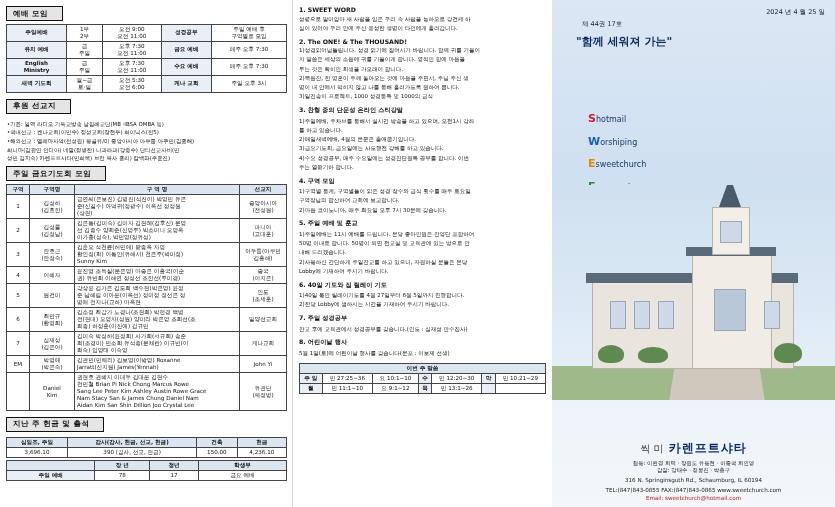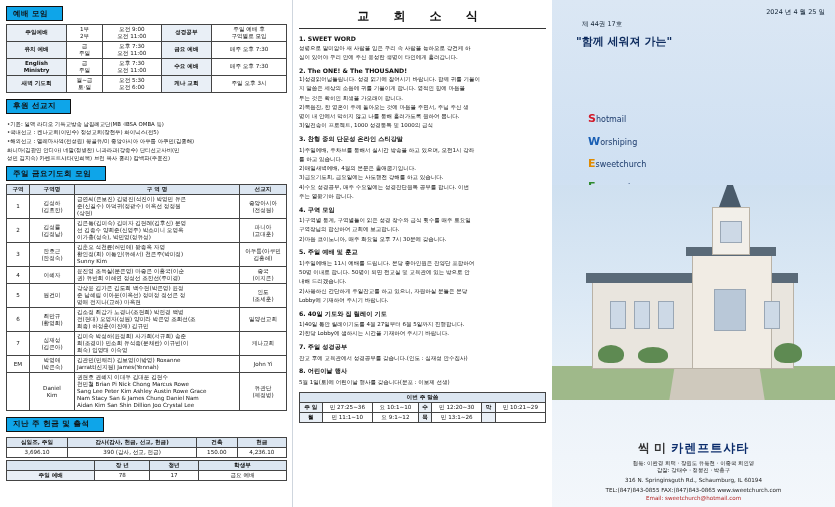--- a/index.html
+++ b/index.html
@@ -10,21 +10,21 @@
     font-size:6px;color:#111;
     overflow:hidden;
     position:relative;
   }
   .page{position:absolute;inset:0;display:flex;}
   
   .col-left{width:292px;padding:6px 5px 4px 6px;box-sizing:border-box;background:#fff;}
   .col-mid{width:260px;padding:6px 6px 4px 6px;box-sizing:border-box;background:#fff;border-left:1px solid #cfd6de;}
   .col-right{flex:1;position:relative;background:linear-gradient(180deg,#dbe7f4 0%,#cfe0f2 35%,#eaf1f8 70%,#f3f7fb 100%);}
   .sec-title{
-    display:inline-block;border:1px solid #111;background:#0ea5e9;
+    display:inline-block;border:1px solid #111;background:#e5e5e5;
     font-weight:bold;font-size:7.5px;padding:1.5px 14px 1.5px 6px;margin-bottom:3px;
     letter-spacing:.5px;
   }
   table.grid{border-collapse:collapse;width:100%;font-size:5.6px;}
   table.grid td,table.grid th{border:1px solid #444;padding:1px 2px;text-align:center;vertical-align:middle;line-height:1.25;}
   .shade{background:#dce6f1;}
   .lbl{background:#e9eff6;font-weight:bold;}
   .note{font-size:5.4px;line-height:1.5;margin:3px 0 4px 1px;}
   .note div{margin-bottom:0.5px;}
   .blk{height:6px;}
@@ -63,21 +63,21 @@
   .bld{position:absolute;background:#e9e5de;border:1px solid #b9b2a6;}
   .roof{position:absolute;background:#5a6a78;}
   .steeple{position:absolute;background:#f2efe9;border:1px solid #b9b2a6;}
   .spire{position:absolute;width:0;height:0;border-left:11px solid transparent;border-right:11px solid transparent;border-bottom:30px solid #4a5b6b;}
   .grass{position:absolute;left:0;right:0;bottom:0;height:34px;background:#9fb98a;}
   .walk{position:absolute;bottom:0;left:120px;width:90px;height:34px;background:#cfc9bd;transform:perspective(60px) rotateX(12deg);}
   .shrub{position:absolute;background:#5e8a52;border-radius:50% 50% 40% 40%;}
   .win{position:absolute;background:#cdd9e6;border:1px solid #9aa7b5;}
   .r-bottom{position:absolute;left:0;right:0;bottom:0;padding:4px 8px 6px 8px;box-sizing:border-box;text-align:center;}
   .r-name{font-size:12px;font-weight:bold;color:#0b2c6b;letter-spacing:1px;}
-  .r-name .pre{font-size:12px;color:#333;font-weight:bold;letter-spacing:0;text-align:right;}
+  .r-name .pre{font-size:10px;color:#333;font-weight:normal;letter-spacing:0;text-align:right;}
   .r-pastor{font-size:8px;font-weight:bold;color:#0b2c6b;margin-top:1px;}
   .r-addr{font-size:5.6px;color:#222;line-height:1.55;margin-top:2px;}
   .r-email{font-size:5.6px;color:#b32020;}
   .r-elders{font-size:5.4px;color:#222;margin-top:3px;}
   .btm-tbl{margin-top:2px;}
 </style>
 </head>
 <body>
 
 <div class="page">
@@ -275,21 +275,20 @@
           <td class="lbl">주일 예배</td>
           <td>78</td>
           <td>17</td>
           <td>금요 예배</td>
         </tr>
       </tbody>
     </table>
   </div>
 
   <div class="col-mid">
-    <div class="mid-head">교 회 소 식</div>
 
     <div class="item">
       <h4>1.  SWEET WORD</h4>
       <p>성령으로 말미암아 새 사람을 입은 우리 속 사람을 능하오로 강건케 하</p>
       <p>심이 있어야 우리 안에 주신 풍성한 생명이 타인에게 흘러갑니다.</p>
     </div>
 
     <div class="item">
       <h4>2.  The ONE! &amp; The THOUSAND!</h4>
       <p>1)성경읽어넘들립니다. 성경 읽기에 참여시기 바랍니다. 함께 귀를 기울이</p>

